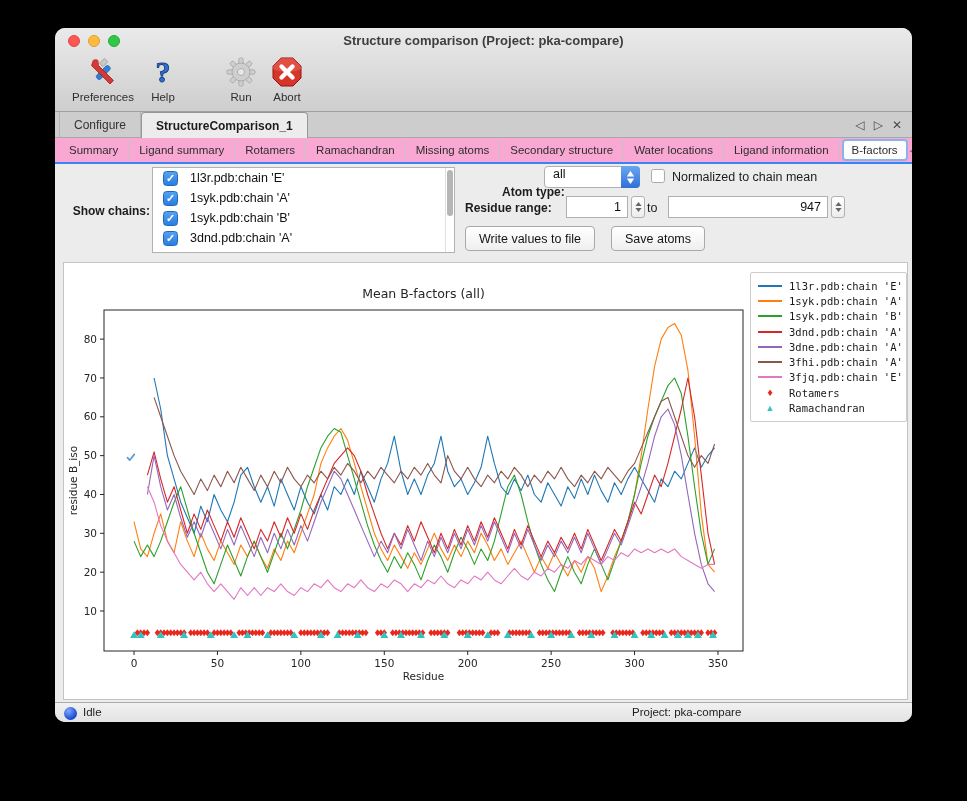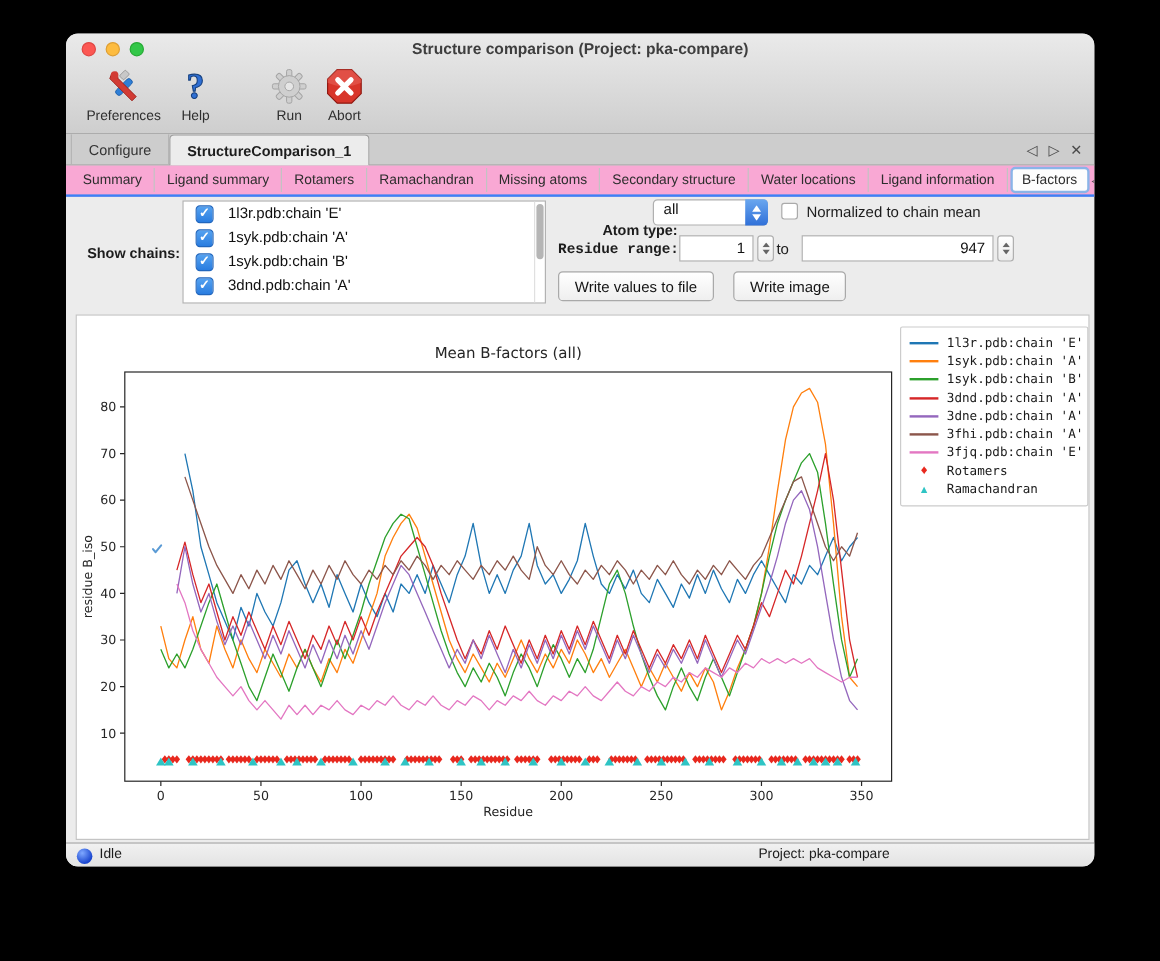--- a/index.html
+++ b/index.html
@@ -63,21 +63,21 @@
   .dropdown{position:absolute;left:489px;top:2px;width:96px;height:22px;background:#fff;
             border:1px solid #b0b0b0;border-radius:4px;font-size:12.5px;color:#111;
             display:flex;align-items:flex-start;padding-left:8px;}
   .dd-cap{position:absolute;right:-1px;top:-1px;width:19px;height:22px;border-radius:0 4px 4px 0;
           background:linear-gradient(#6aa7ef,#3070d8);display:flex;flex-direction:column;
           align-items:center;justify-content:center;gap:1px;}
   .dd-cap svg{display:block;}
   .norm-check{position:absolute;left:596px;top:5px;width:14px;height:14px;background:#fff;
               border:1px solid #aaa;border-radius:2.5px;}
   .norm-lbl{position:absolute;left:617px;top:6px;font-size:12.5px;color:#1c1c1c;white-space:nowrap;}
-  .range-lbl{position:absolute;left:410px;top:37px;font-family:Liberation Mono, monospace;}
+  .range-lbl{position:absolute;left:410px;top:37px;}
   .numfield{position:absolute;top:32px;height:22px;background:#fff;border:1px solid #b0b0b0;
             font-size:12.5px;color:#111;text-align:right;padding:3px 6px 0 0;}
   .nf1{left:511px;width:62px;}
   .nf2{left:613px;width:160px;}
   .stepper{position:absolute;top:32px;width:14px;height:22px;background:linear-gradient(#fff,#ececec);
            border:1px solid #b0b0b0;border-radius:3px;display:flex;flex-direction:column;
            align-items:center;justify-content:center;gap:2px;}
   .st1{left:576px;} .st2{left:776px;}
   .to-lbl{position:absolute;left:592px;top:37px;font-size:12.5px;color:#1c1c1c;font-weight:normal;}
   .btn{position:absolute;top:62px;height:25px;border:1px solid #a9a9a9;border-radius:4px;
@@ -249,21 +249,21 @@
     <div class="stepper st2">
       <svg width="7" height="4" viewBox="0 0 7 4">
             <path d="M3.5 0 L6.6 4 H0.4 Z" fill="#666"></path>
           </svg>
       <svg width="7" height="4" viewBox="0 0 7 4">
             <path d="M3.5 4 L6.6 0 H0.4 Z" fill="#666"></path>
           </svg>
     </div>
 
     <div class="btn btn-write">Write values to file</div>
-    <div class="btn btn-save">Write image</div>
+    <div class="btn btn-save">Save atoms</div>
   </div>
 
   <div class="plotpanel">
     <svg id="chart-svg" width="845" height="438" viewBox="0 0 845 438">
           <rect x="40" y="47" width="639" height="341" fill="none" stroke="#262626" stroke-width="1"></rect>
           <line x1="70.0313315926893" y1="388" x2="70.0313315926893" y2="392" stroke="#262626" stroke-width="1"></line>
           <text x="70.0313315926893" y="404" text-anchor="middle" font-family="DejaVu Sans, sans-serif" font-size="10.5" fill="#262626">0</text>
           <line x1="153.45169712793734" y1="388" x2="153.45169712793734" y2="392" stroke="#262626" stroke-width="1"></line>
           <text x="153.45169712793734" y="404" text-anchor="middle" font-family="DejaVu Sans, sans-serif" font-size="10.5" fill="#262626">50</text>
           <line x1="236.87206266318537" y1="388" x2="236.87206266318537" y2="392" stroke="#262626" stroke-width="1"></line>

